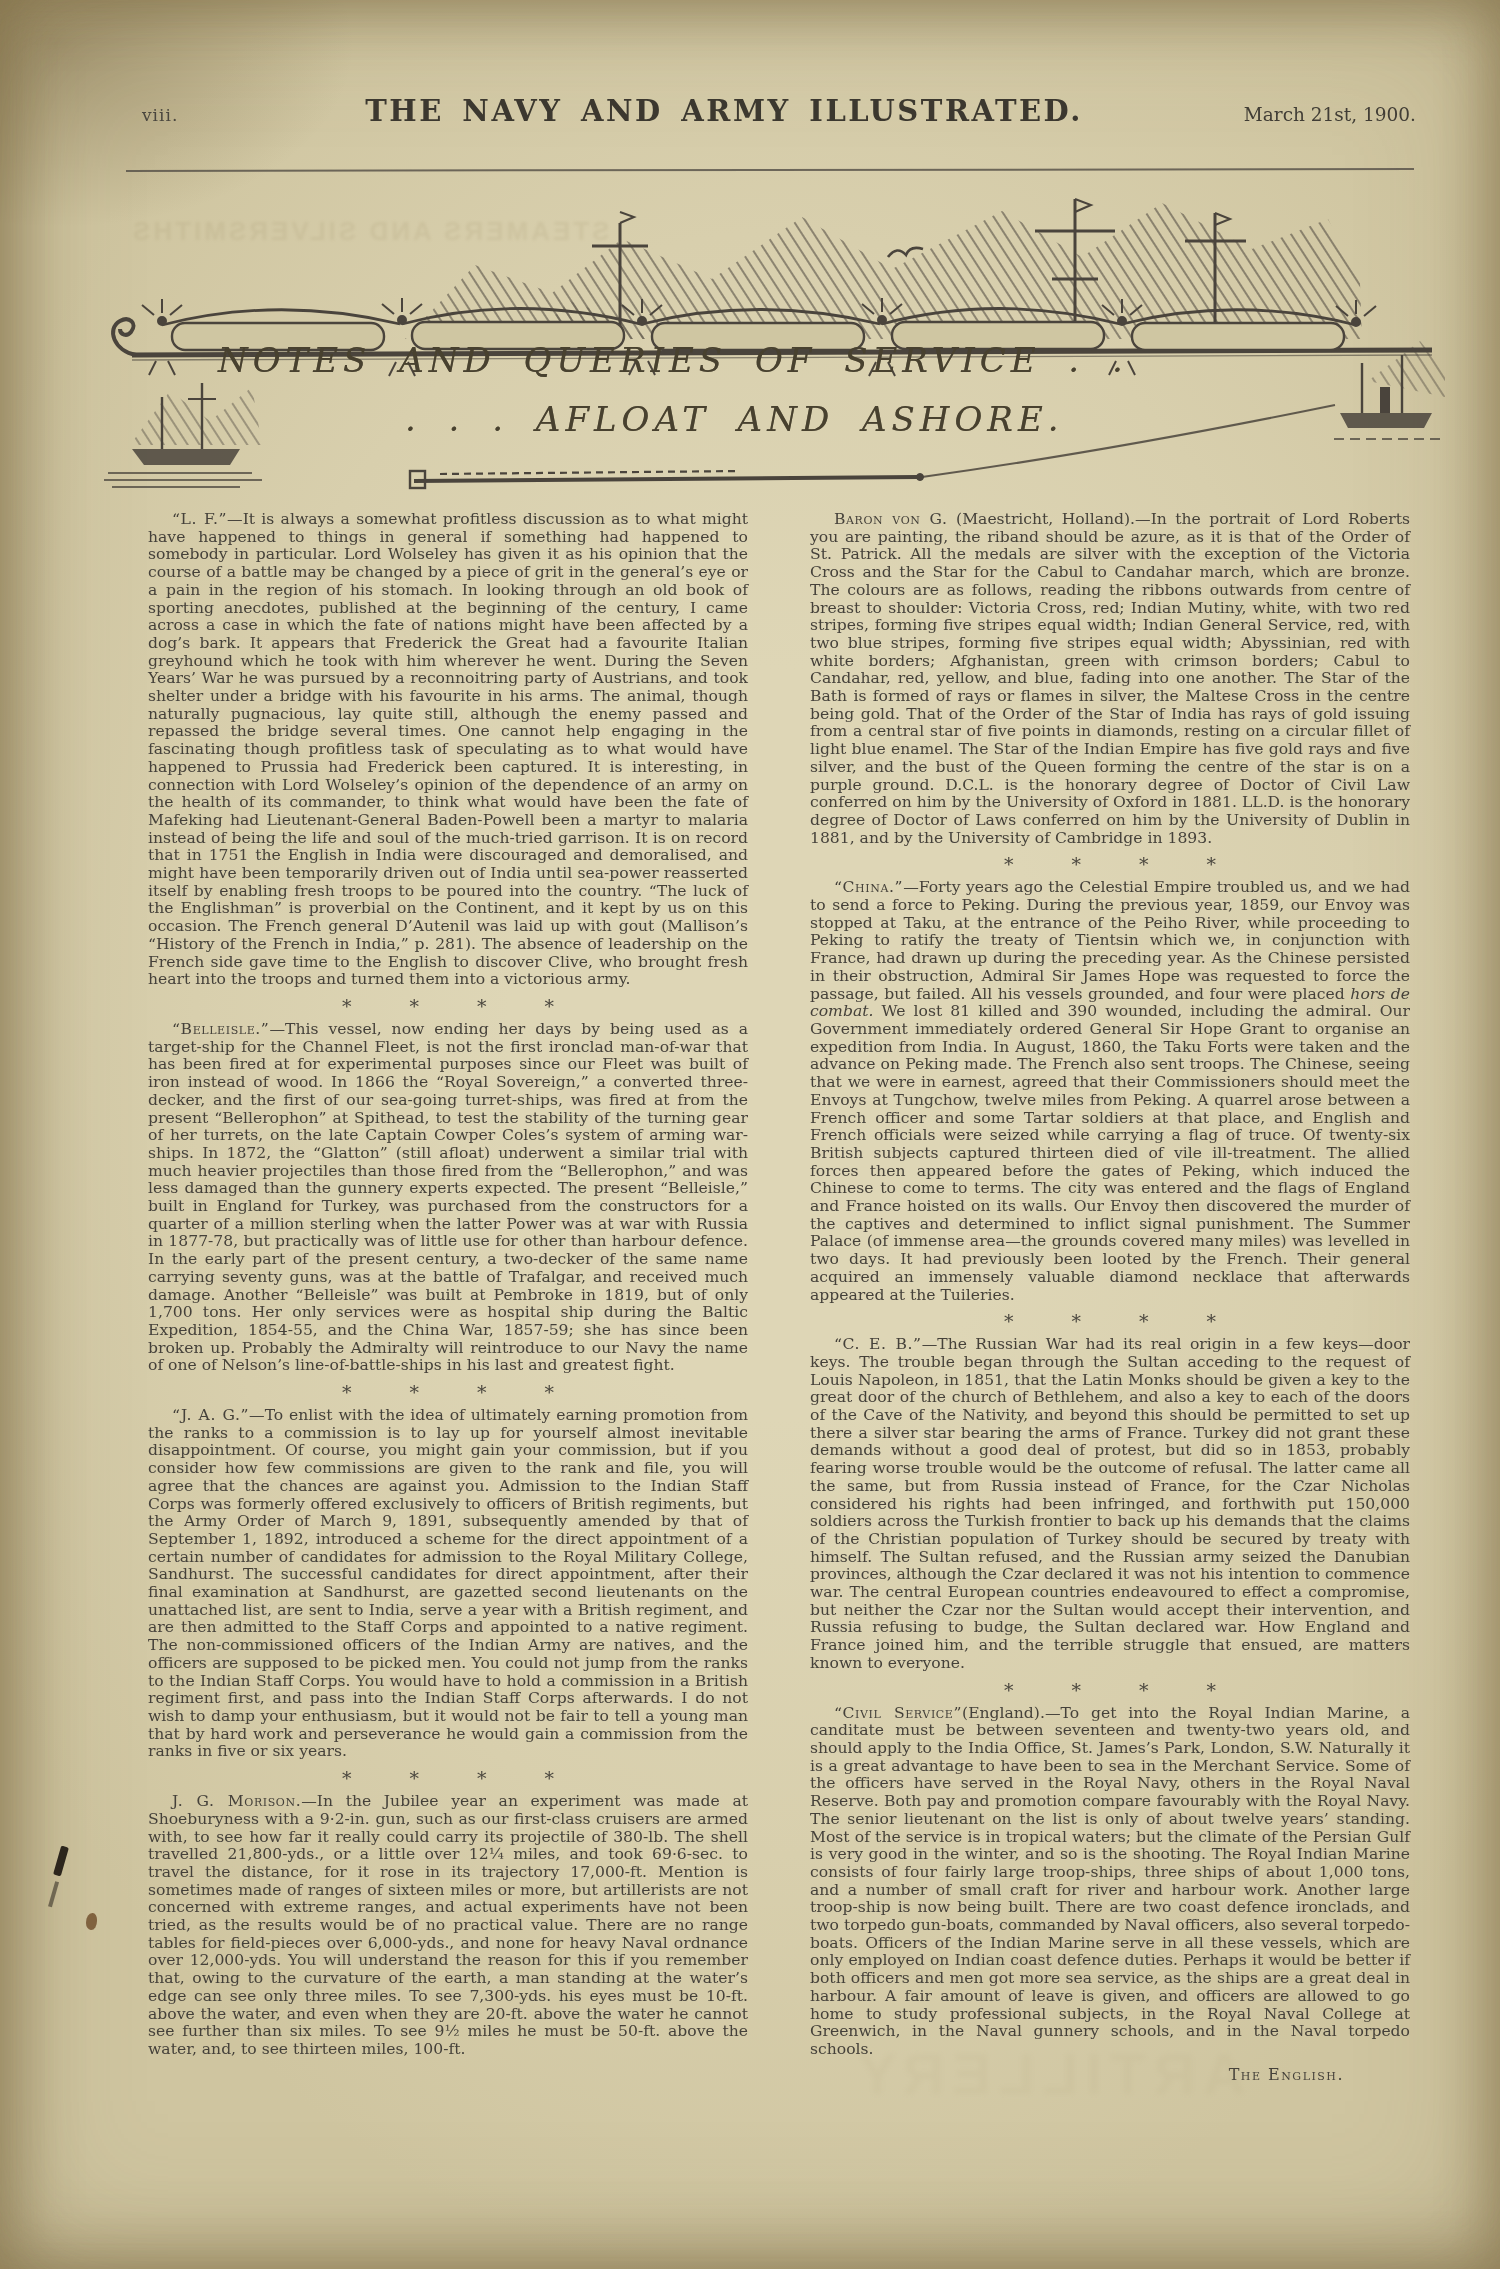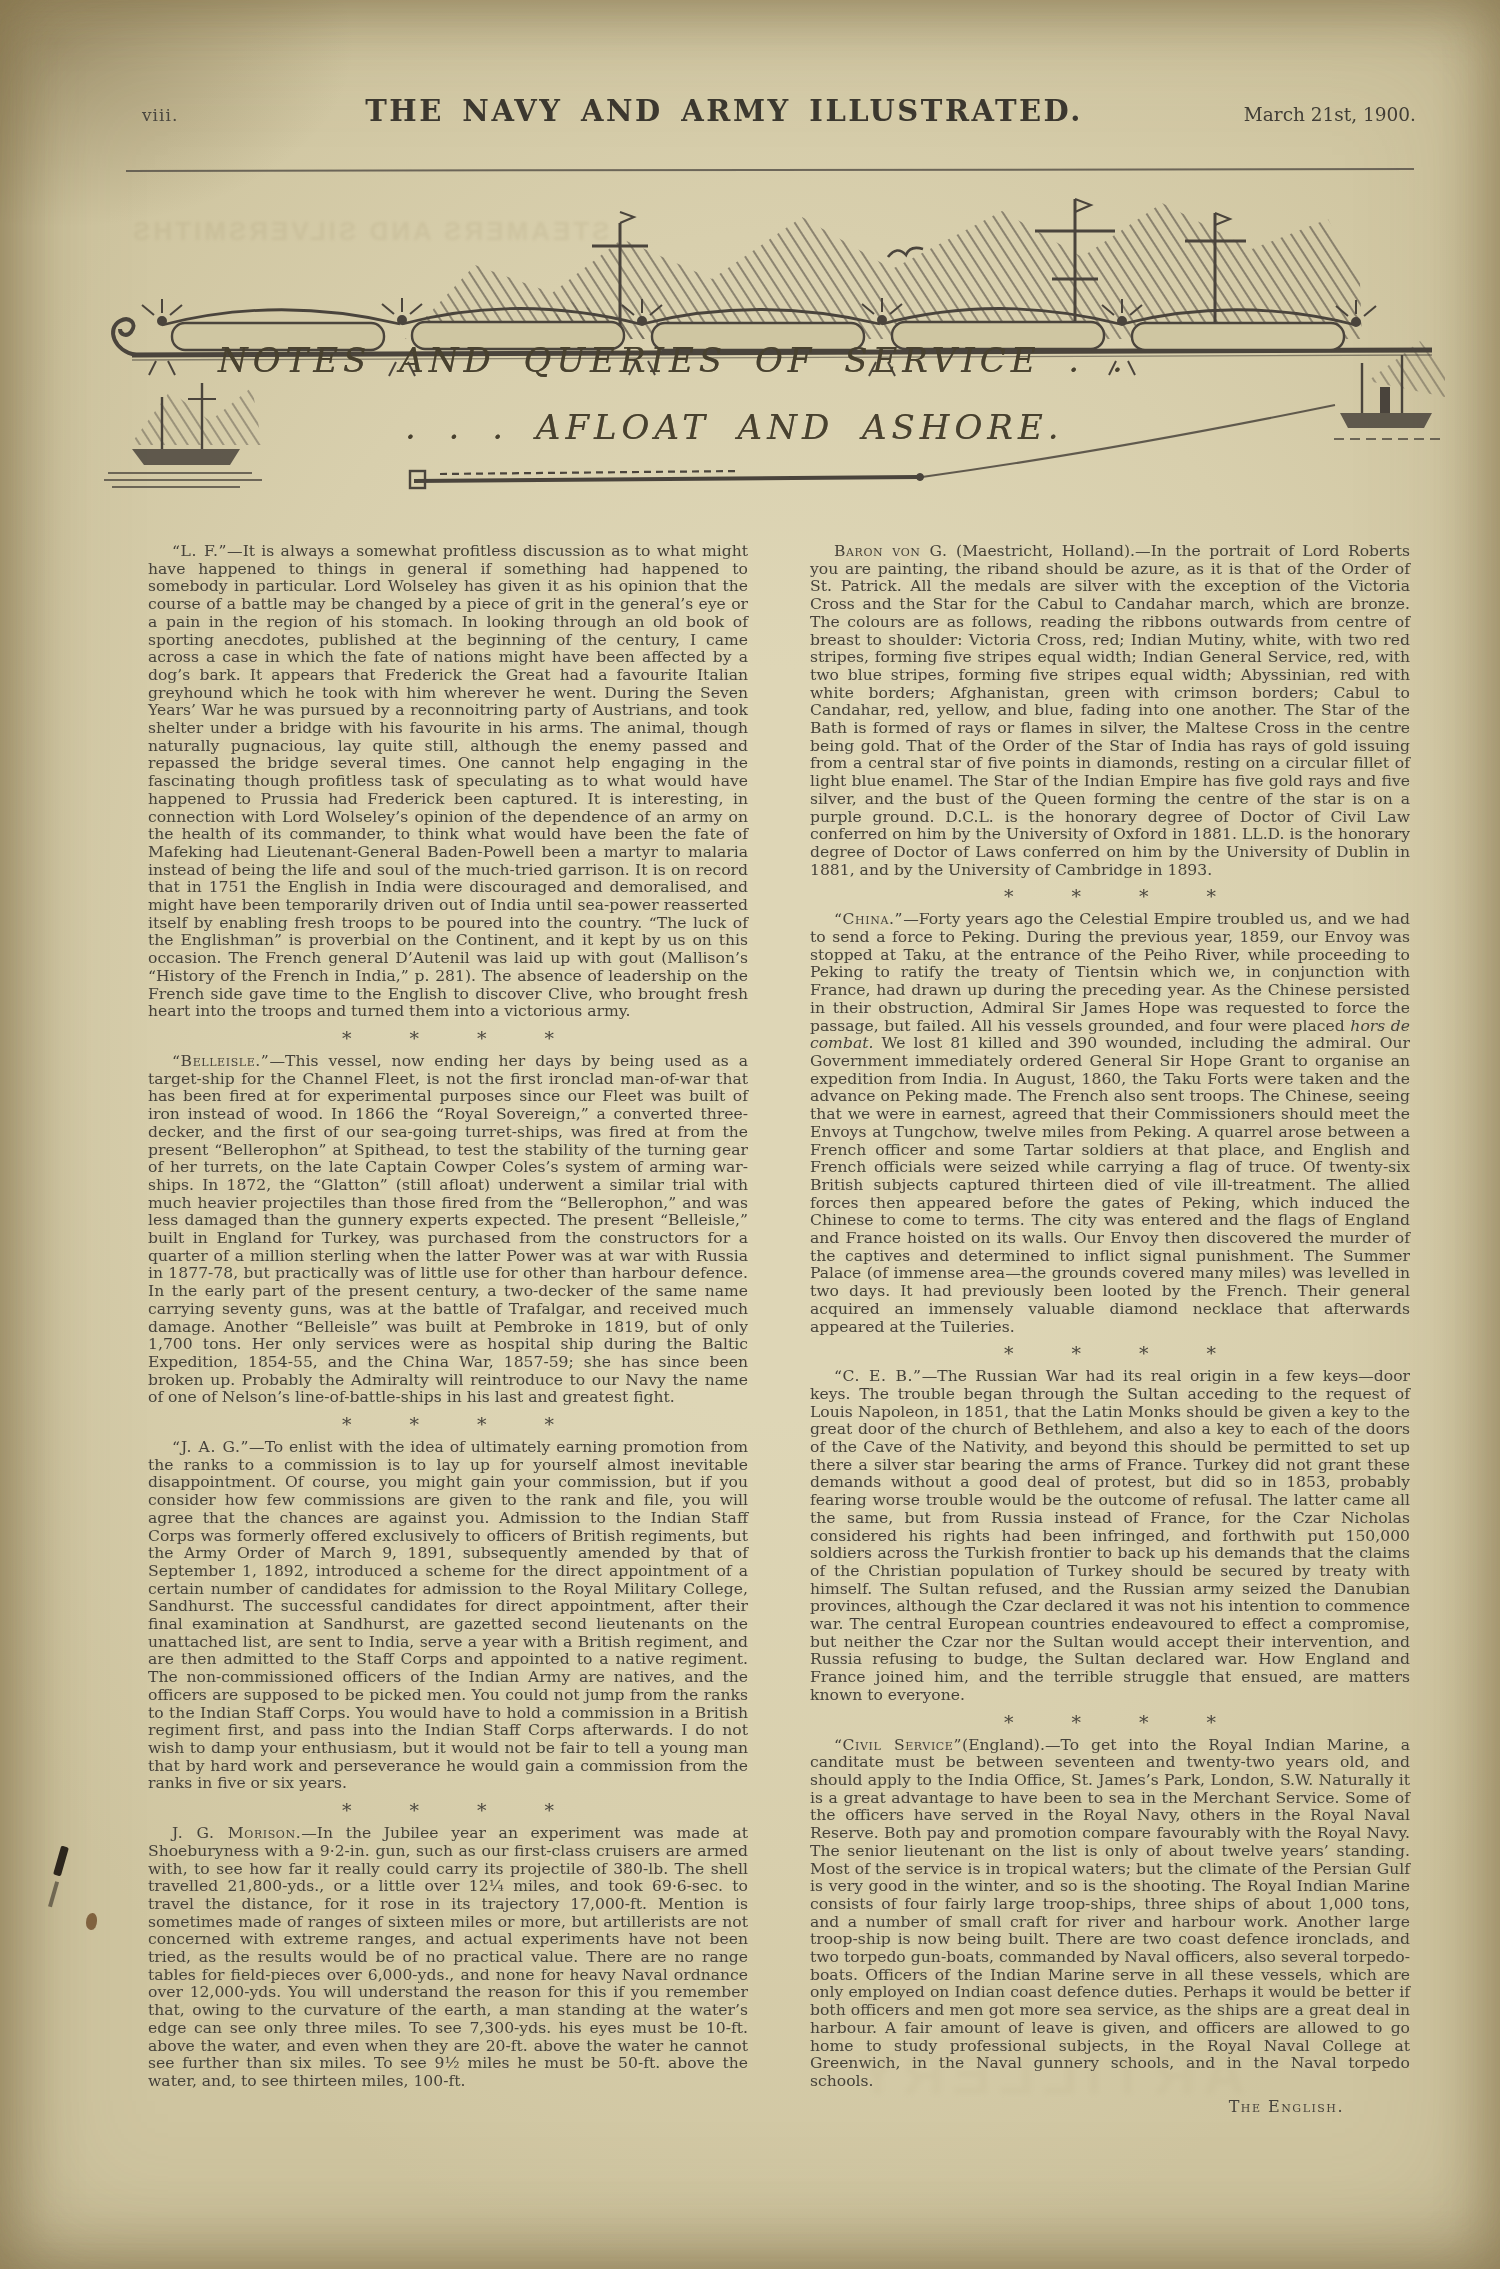--- a/index.html
+++ b/index.html
@@ -25,28 +25,28 @@
   .issue-date{width:230px;text-align:right;font-size:18.5px;color:#413d35;}
   .rule{position:absolute;top:169px;left:126px;width:1288px;height:2px;background:#59544a;
       transform:rotate(-0.08deg);opacity:.85;}
   
   .banner{position:absolute;top:178px;left:100px;width:1345px;height:340px;}
   .engraving{position:absolute;inset:0;width:100%;height:100%;}
   .banner-line{position:absolute;font-style:italic;font-size:34px;letter-spacing:5px;
       word-spacing:12px;color:#48412f;white-space:nowrap;
       text-shadow:0 0 .6px rgba(72,65,47,.6);}
   .banner-line1{left:118px;top:162px;}
-  .banner-line2{left:305px;top:229px;}
+  .banner-line2{left:305px;top:221px;}
   .bleed{position:absolute;transform:scaleX(-1);color:#a2946c;font-weight:bold;
       font-family:"Liberation Sans",sans-serif;white-space:nowrap;pointer-events:none;}
   .bleed-banner{left:30px;top:38px;font-size:26px;letter-spacing:3px;opacity:.17;filter:blur(1.6px);}
   .bleed-bottom{position:absolute;left:850px;top:2040px;font-size:58px;letter-spacing:8px;
       opacity:.07;filter:blur(2.5px);}
   
-  .columns{position:absolute;top:543px;left:148px;width:1262px;display:flex;gap:62px;}
+  .columns{position:absolute;top:511px;left:148px;width:1262px;display:flex;gap:62px;}
   .col{width:602px;}
   .note{margin:0;text-indent:24px;text-align:justify;font-size:15.6px;line-height:17.7px;
       color:#45413a;}
   .note .lead{font-variant:small-caps;letter-spacing:.6px;}
   .note em{font-style:italic;}
   .sep{text-align:center;word-spacing:52px;font-size:19px;line-height:20px;margin:7px 0 5px;
       color:#4a463e;}
   .editor{margin:6px 66px 0 0;text-align:right;font-size:16px;color:#45413a;}
   .editor .lead{font-variant:small-caps;letter-spacing:1.5px;}
   

